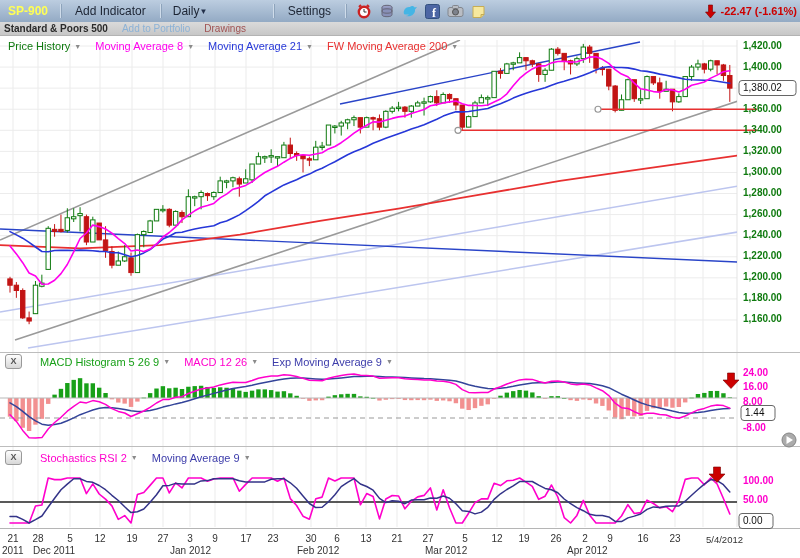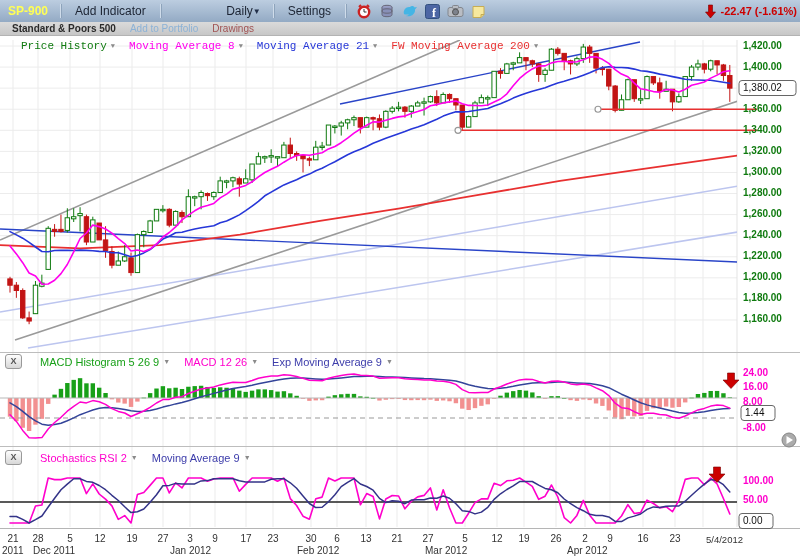--- a/index.html
+++ b/index.html
@@ -6,30 +6,30 @@
   #app{position:relative;width:800px;height:558px;overflow:hidden;
        font-family:"Liberation Sans",sans-serif;background:#fff;}
   #chart-svg{position:absolute;left:0;top:0;}
   
   #toolbar{position:absolute;left:0;top:0;width:800px;height:22px;z-index:5;
            background:linear-gradient(#bccde0,#93aac4);border-bottom:1px solid #7e95ad;
            display:flex;align-items:center;font-size:12px;color:#1c2433;}
   .tb-sym{color:#ffff55;font-weight:bold;padding:0 8px;}
   .tb-sep{width:1px;height:14px;background:#cfdcea;box-shadow:1px 0 0 #8da3bb;margin:0 4px;}
   .tb-item{padding:0 10px;cursor:default;white-space:nowrap;}
-  .tb-daily{display:flex;align-items:center;width:88px;justify-content:flex-end;padding:0 8px;}
+  .tb-daily{display:flex;align-items:center;width:88px;justify-content:flex-start;padding:0 8px;}
   .tb-caret{font-size:8px;color:#23304a;}
   .tb-icons{display:flex;align-items:center;gap:7px;margin-left:6px;}
   .tb-icons svg{display:block;}
   .tb-right{margin-left:auto;display:flex;align-items:center;gap:5px;padding-right:3px;
             color:#cc0000;font-size:11px;font-weight:bold;}
   
   #subbar{position:absolute;left:0;top:22px;width:800px;height:14px;z-index:5;
           background:linear-gradient(#dadada,#c7c7c7);border-bottom:1px solid #b3b3b3;
-          display:flex;align-items:center;font-size:10px;gap:14px;padding-left:12px;box-sizing:border-box;}
+          display:flex;align-items:center;font-size:10px;gap:14px;padding-left:4px;box-sizing:border-box;}
   .sb-name{color:#2b2b2b;font-weight:bold;}
   .sb-port{color:#8cb2d6;}
   .sb-draw{color:#a05252;}
   
   .legend{position:absolute;z-index:4;display:flex;align-items:center;gap:14px;
           font-size:11px;white-space:nowrap;}
   .leg-item{display:flex;align-items:center;gap:4px;cursor:default;}
   .leg-caret{font-size:7px;color:#8a8a8a;}
   .xbtn{display:inline-block;width:15px;height:13px;border:1px solid #999;border-radius:3px;
         background:linear-gradient(#fefefe,#d7d7d7);color:#555;font-size:9px;font-weight:bold;
@@ -598,21 +598,21 @@
       <span>-22.47 (-1.61%)</span>
     </span>
   </div>
 
   <div id="subbar">
     <span class="sb-name">Standard &amp; Poors 500</span>
     <span class="sb-port">Add to Portfolio</span>
     <span class="sb-draw">Drawings</span>
   </div>
 
-  <div class="legend" style="left:21px;top:40px;font-family:Liberation Mono, monospace;">
+  <div class="legend" style="left:8px;top:40px;">
     <span class="leg-item" style="color:#0f7a0f">
       <span>Price History</span>
       <span class="leg-caret">▼</span>
     </span>
     <span class="leg-item" style="color:#ff00ee">
       <span>Moving Average 8</span>
       <span class="leg-caret">▼</span>
     </span>
     <span class="leg-item" style="color:#2637d8">
       <span>Moving Average 21</span>

